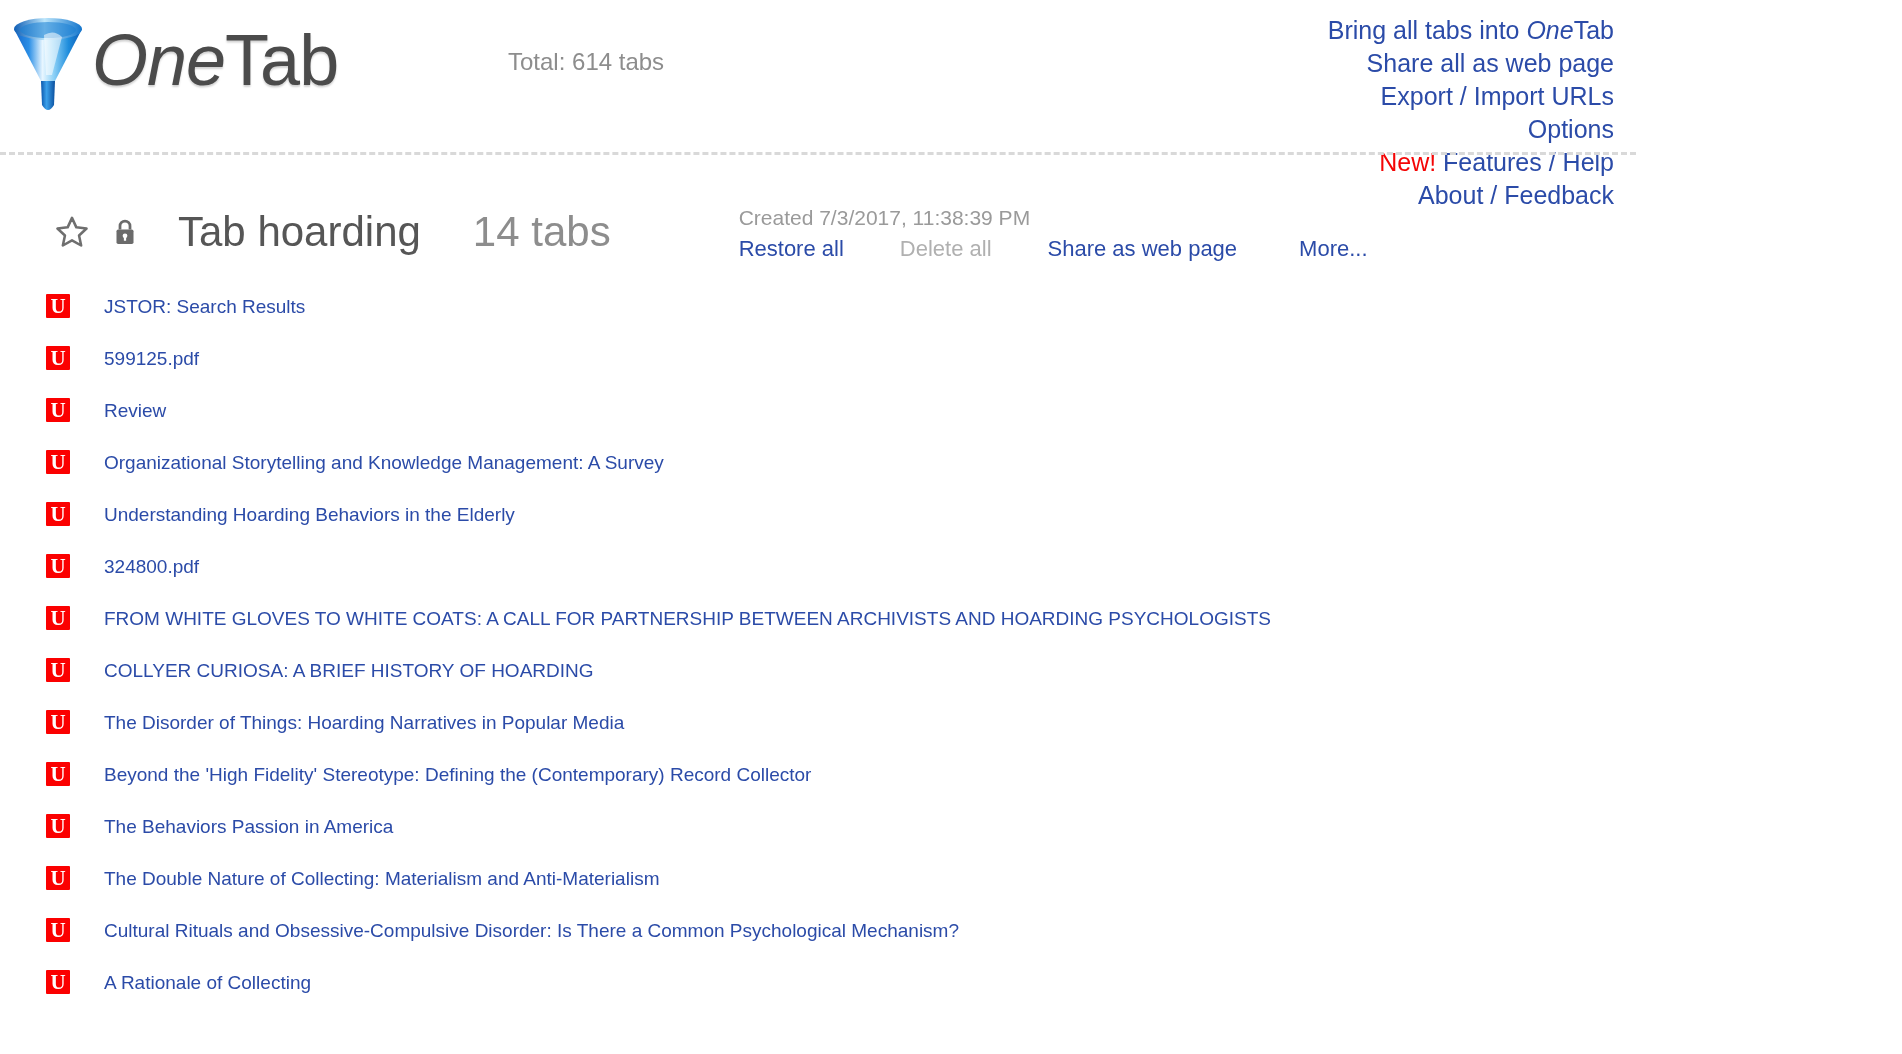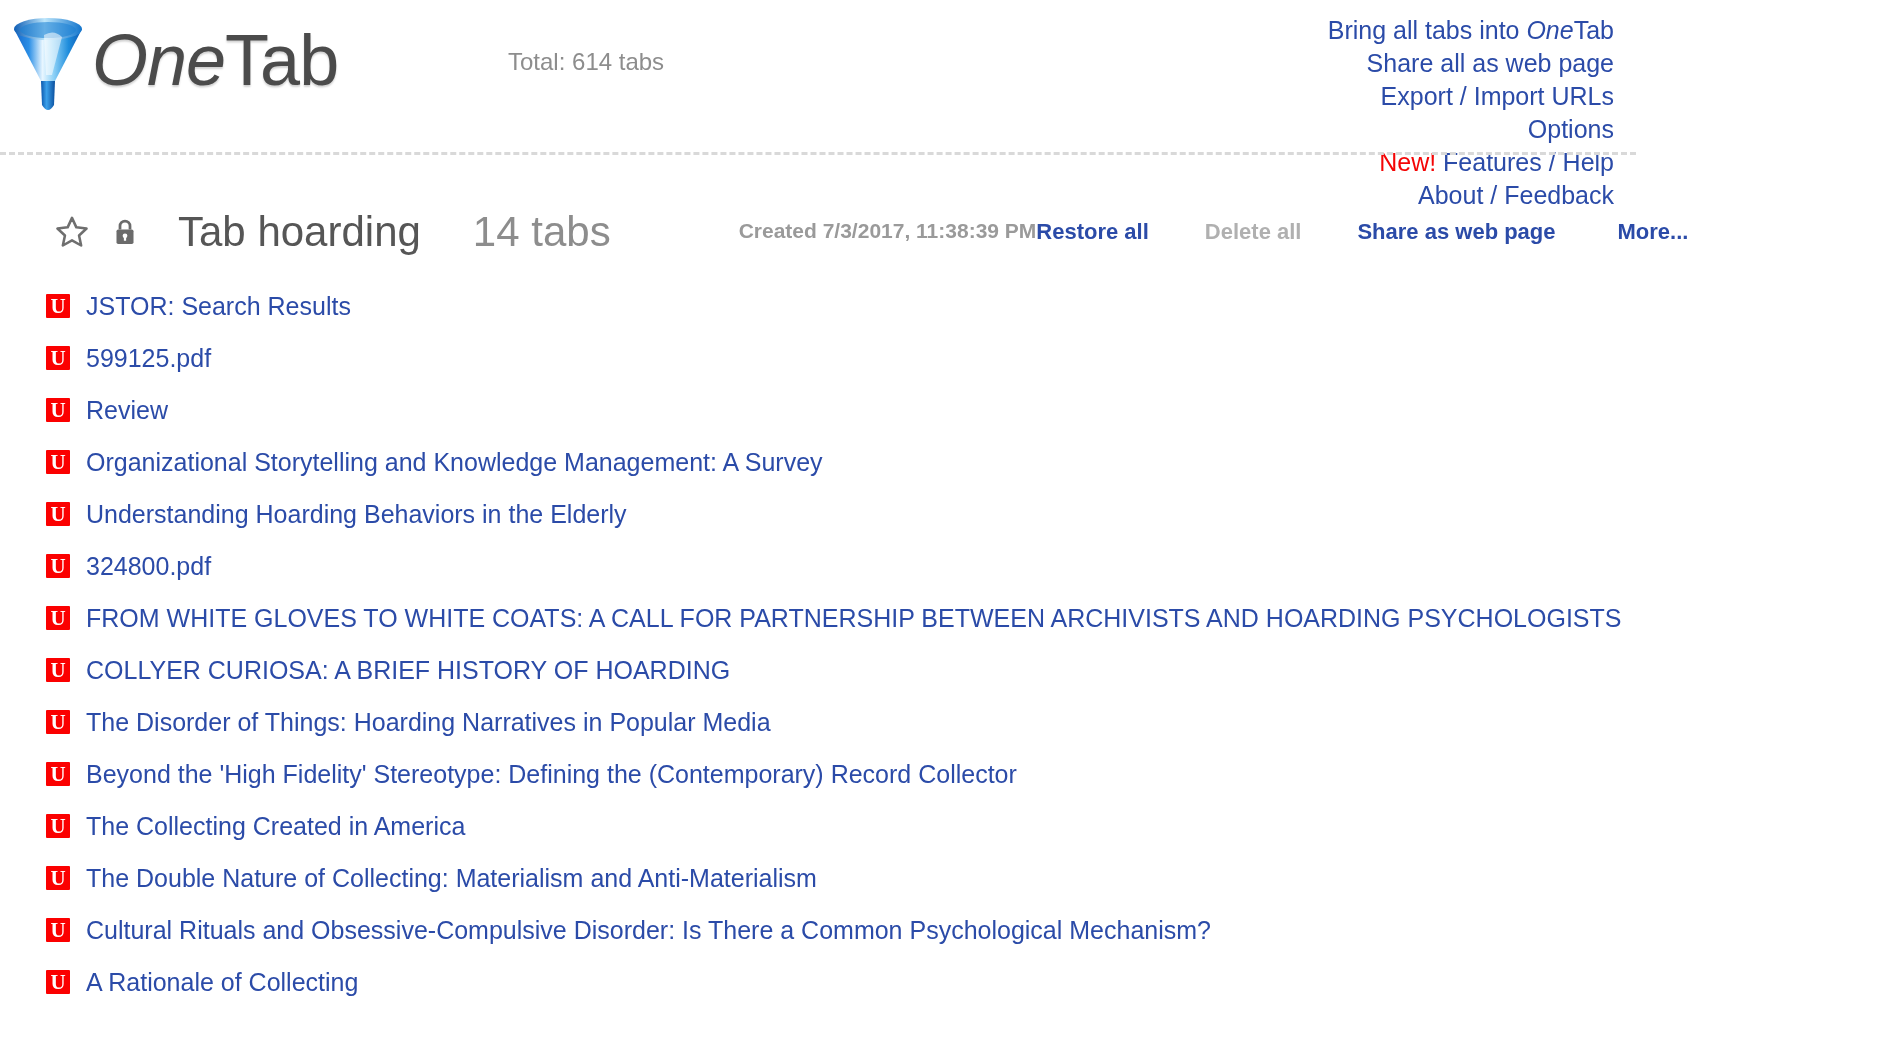--- a/index.html
+++ b/index.html
@@ -145,24 +145,23 @@
     font-weight: 300;
     color: #8d8d8d;
     margin-left: 52px;
     white-space: nowrap;
     line-height: 1;
   }
 
   .group-meta {
     margin-left: 128px;
     display: flex;
-    flex-direction: row;
+    flex-direction: column;
     justify-content: center;
     margin-top: 4px;
-    font-weight: bold;
   }
 
   .created-text {
     font-size: 21px;
     color: #9a9a9a;
     white-space: nowrap;
     margin-bottom: 6px;
   }
 
   .actions {
@@ -213,22 +212,22 @@
     transform: translateY(-50%);
     text-align: center;
     font-family: "Liberation Serif", serif;
     font-weight: 700;
     font-size: 21px;
     line-height: 1;
     color: #ffffff;
   }
 
   .tab-link {
-    margin-left: 16px;
-    font-size: 25px;
+    margin-left: 34px;
+    font-size: 19px;
     color: #2b4ba8;
     text-decoration: none;
     white-space: nowrap;
     line-height: 1;
   }
 </style>
 </head>
 <body>
 
 <div class="page">
@@ -369,21 +368,21 @@
         <div class="tab-row">
           <span class="favicon">
             <span class="u-glyph">U</span>
           </span>
           <a class="tab-link">Beyond the 'High Fidelity' Stereotype: Defining the (Contemporary) Record Collector</a>
         </div>
         <div class="tab-row">
           <span class="favicon">
             <span class="u-glyph">U</span>
           </span>
-          <a class="tab-link">The Collecting Created in America</a>
+          <a class="tab-link">The Behaviors Passion in America</a>
         </div>
         <div class="tab-row">
           <span class="favicon">
             <span class="u-glyph">U</span>
           </span>
           <a class="tab-link">The Double Nature of Collecting: Materialism and Anti-Materialism</a>
         </div>
         <div class="tab-row">
           <span class="favicon">
             <span class="u-glyph">U</span>

